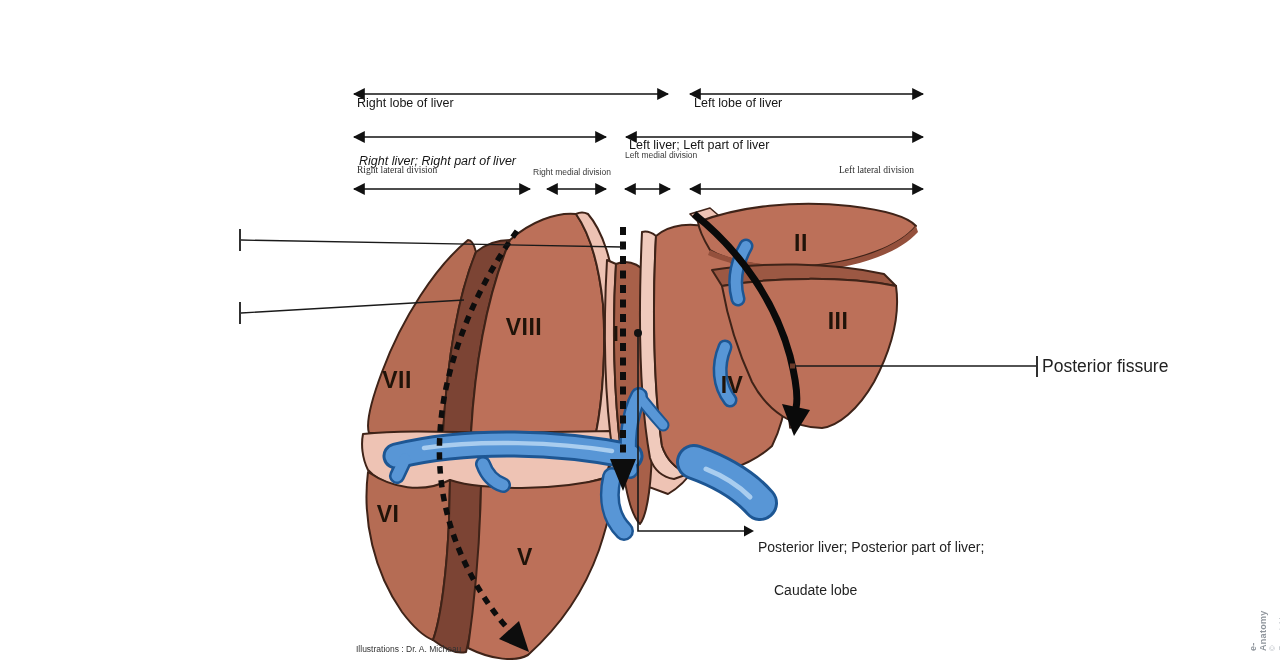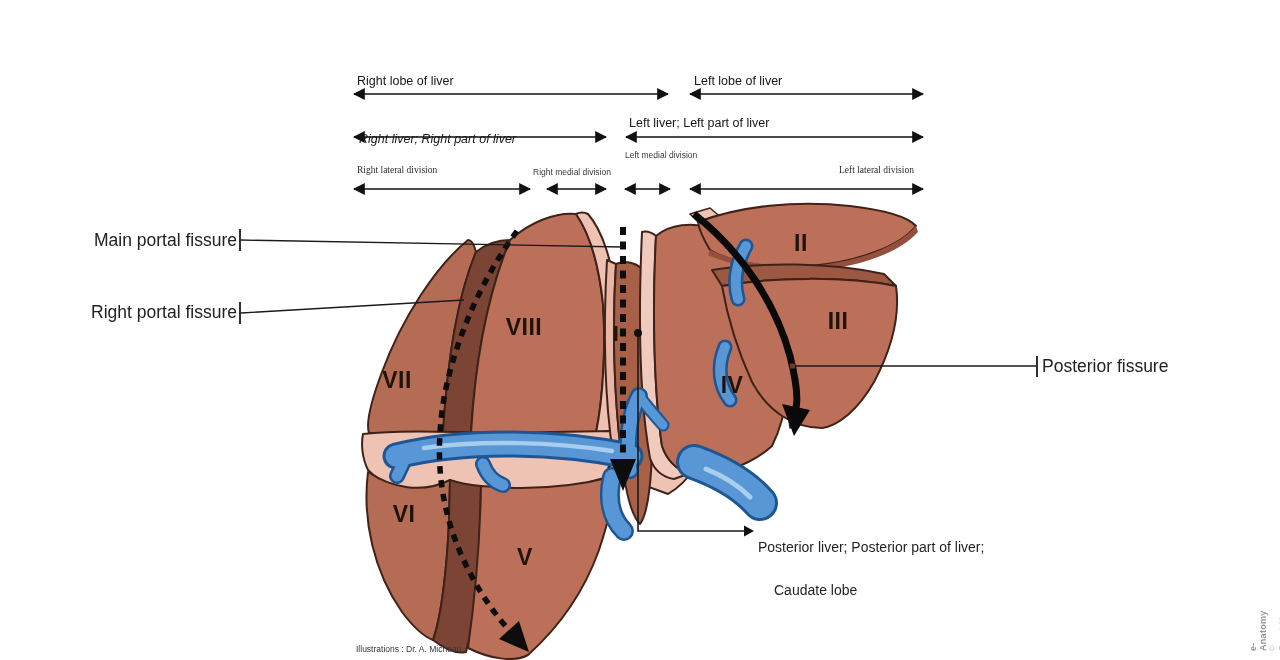--- a/index.html
+++ b/index.html
@@ -1,21 +1,21 @@
 <!DOCTYPE html>
 <html><head>
 <meta charset="utf-8">
 <style>
   html,body{margin:0;padding:0;background:#fff;}
   body{width:1280px;height:660px;position:relative;overflow:hidden;
        font-family:"Liberation Sans",sans-serif;}
   #stage{position:absolute;left:0;top:0;width:1280px;height:660px;}
   svg{position:absolute;left:0;top:0;}
   .lbl{position:absolute;white-space:nowrap;color:#1a1a1a;line-height:1.15;}
-  .row12{font-size:12.5px;color:#161616;}
+  .row12{font-size:12.5px;color:#161616;margin-top:22px;}
   .row3{font-size:9.5px;color:#2c2c2c;font-family:Liberation Serif, serif;}
   .row3small{font-size:8.5px;color:#3a3a3a;}
   .fissure{font-size:17.5px;color:#222;}
   .fissure.right-col{width:177px;text-align:right;}
   .posterior{font-size:14px;color:#1f1f1f;}
   .credit{font-size:8.5px;color:#333;text-align:center;}
   .seg{position:absolute;transform:translate(-50%,-50%);font-weight:bold;
        font-size:23px;color:#201309;letter-spacing:0.5px;}
   .seg-i{font-size:22px;}
   .watermark{position:absolute;left:1248px;top:651px;transform:rotate(-90deg);
@@ -157,35 +157,33 @@
   <div class="lbl row12" style="left:357px;top:74px;">Right lobe of liver</div>
   <div class="lbl row12" style="left:694px;top:74px;">Left lobe of liver</div>
   <div class="lbl row12" style="left:359px;top:132px;font-style:italic;">Right liver; Right part of liver</div>
   <div class="lbl row12" style="left:629px;top:116px;">Left liver; Left part of liver</div>
 
   <div class="lbl row3" style="left:357px;top:165px;">Right lateral division</div>
   <div class="lbl row3small" style="left:533px;top:168px;">Right medial division</div>
   <div class="lbl row3small" style="left:625px;top:151px;">Left medial division</div>
   <div class="lbl row3" style="left:839px;top:165px;">Left lateral division</div>
 
-  <div class="lbl fissure right-col" style="left:60px;top:230px;">Main portal fissure</div>
-  <div class="lbl fissure right-col" style="left:60px;top:302px;">Right portal fissure</div>
   <div class="lbl fissure" style="left:1042px;top:356px;">Posterior fissure</div>
 
   <div class="lbl posterior" style="left:758px;top:539px;">Posterior liver; Posterior part of liver;</div>
   <div class="lbl posterior" style="left:758px;top:582px;margin-left:16px;">Caudate lobe</div>
 
   <div class="seg" style="left:397px;top:380px;text-align:right;">VII</div>
   <div class="seg" style="left:524px;top:327px;">VIII</div>
   <div class="seg seg-i" style="left:616px;top:334px;">I</div>
   <div class="seg" style="left:801px;top:243px;">II</div>
   <div class="seg" style="left:838px;top:321px;">III</div>
   <div class="seg" style="left:732px;top:385px;">IV</div>
   <div class="seg" style="left:525px;top:557px;">V</div>
-  <div class="seg" style="left:404px;top:514px;">VI</div>
+  <div class="seg" style="left:388px;top:514px;">VI</div>
 
   <div class="lbl credit" style="left:356px;top:645px;">Illustrations : Dr. A. Micheau</div>
 
   <div class="watermark">
     <span class="wm-brand">e-Anatomy</span>
     <span class="wm-copy">© Copyright IMAIOS 2022</span>
   </div>
 
 </div>
 

